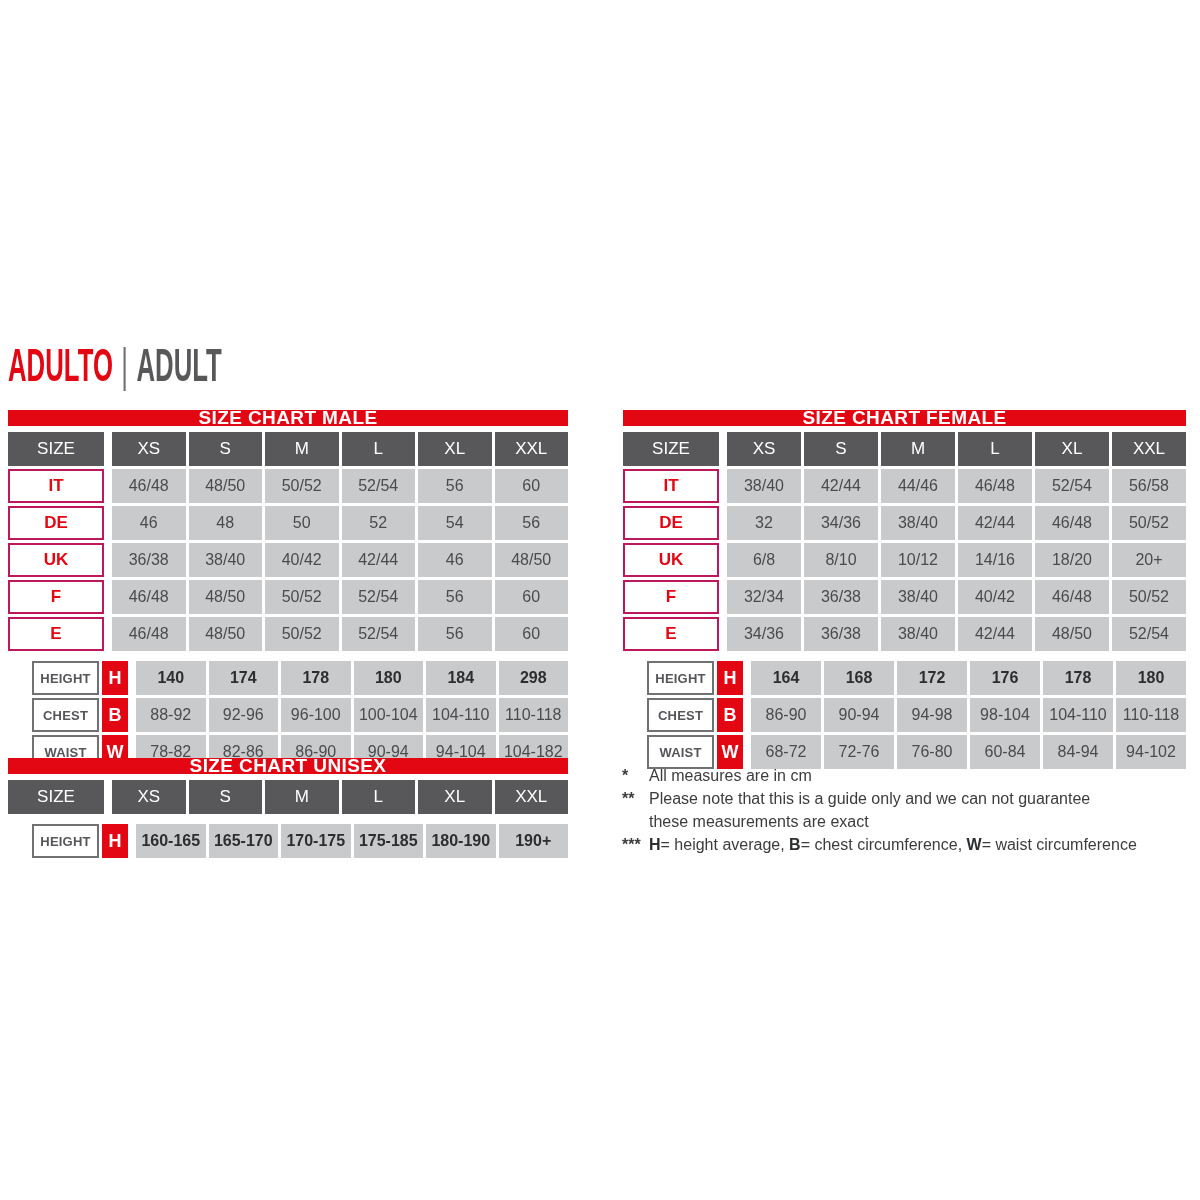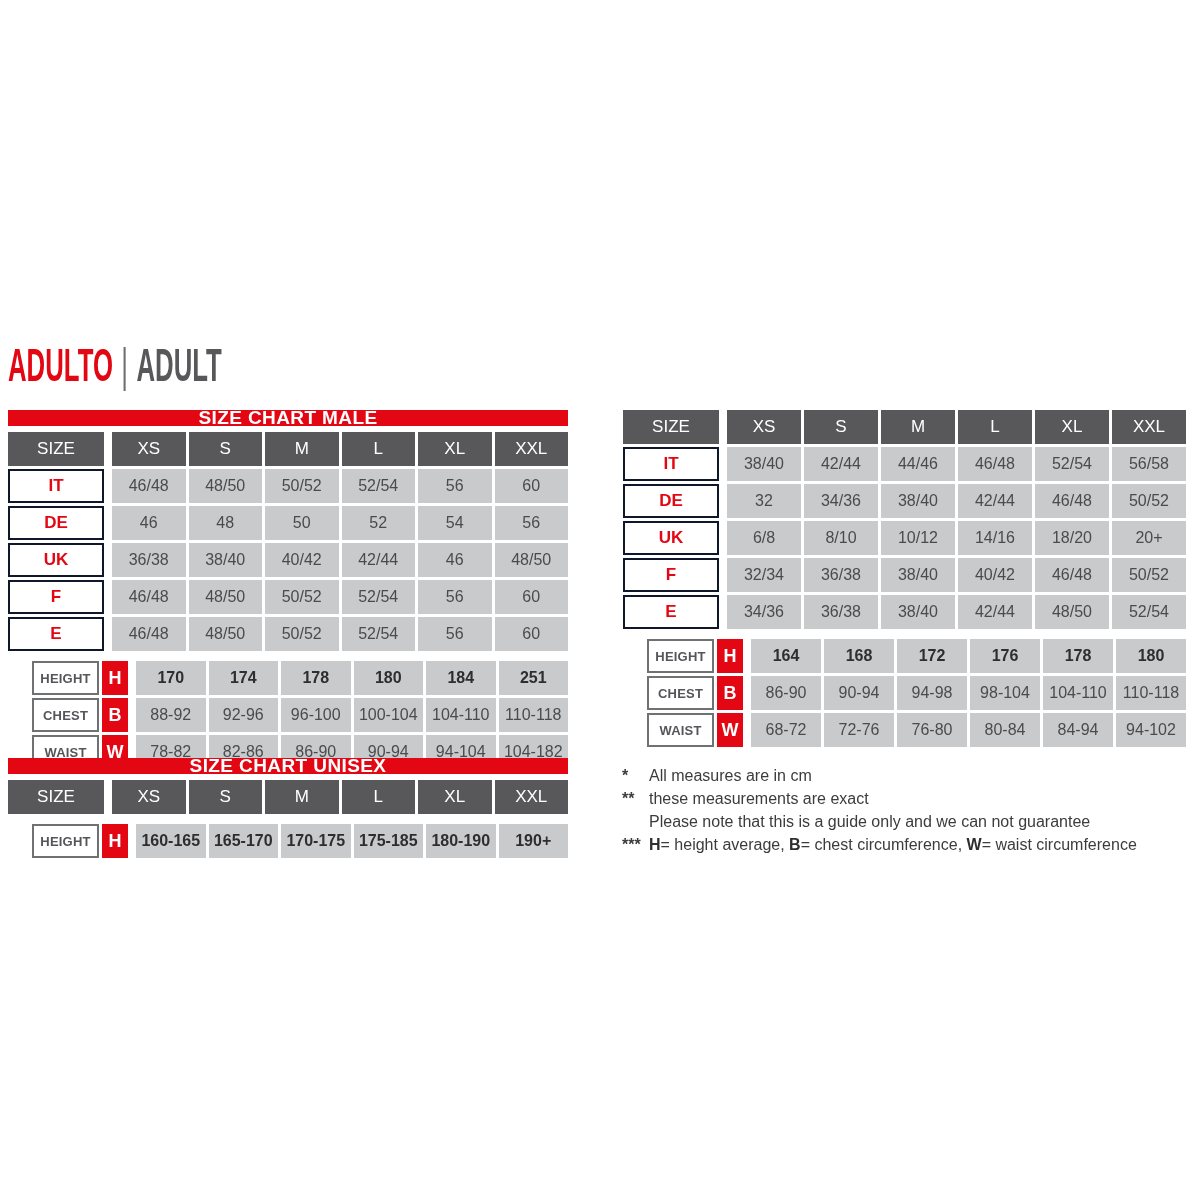--- a/index.html
+++ b/index.html
@@ -21,21 +21,21 @@
 
   .banner{height:16px;background:#E30613;color:#fff;font-weight:bold;font-size:19px;
           letter-spacing:.4px;display:flex;align-items:center;justify-content:center;
           margin-bottom:6px;}
   .row{display:flex;height:34px;margin-top:3px;}
   .row.hdr{margin-top:0;}
   .row.measure.first{margin-top:10px;}
   .lbl{width:96px;flex:none;margin-right:5px;display:flex;align-items:center;justify-content:center;box-sizing:border-box;}
   .cell{flex:1;margin-left:3px;display:flex;align-items:center;justify-content:center;box-sizing:border-box;}
   .hcell{background:#58585A;color:#ffffff;font-size:17px;}
-  .box{background:#ffffff;border:2px solid #0f172a;}
+  .box{background:#ffffff;border:2px solid #be185d;}
   .red-text{color:#E30613;font-weight:bold;font-size:17px;}
   .val{background:#C9CACB;color:#4A4B4D;font-size:16px;}
   .val.bold{font-weight:bold;color:#2D2E30;}
   .lblwrap{width:96px;flex:none;margin-right:5px;display:flex;padding-left:24px;}
   .mlabel{flex:1;margin-right:3px;font-size:13px;color:#55565A;font-weight:bold;
           letter-spacing:.2px;display:flex;align-items:center;justify-content:center;
           background:#fff;border:2px solid #707173;box-sizing:border-box;}
   .sq{width:26px;flex:none;background:#E30613;color:#fff;font-weight:bold;font-size:18px;
       display:flex;align-items:center;justify-content:center;}
 
@@ -108,26 +108,26 @@
       <div class="cell val">50/52</div>
       <div class="cell val">52/54</div>
       <div class="cell val">56</div>
       <div class="cell val">60</div>
     </div>
     <div class="row measure first">
       <div class="lblwrap">
         <div class="mlabel">HEIGHT</div>
         <div class="sq">H</div>
       </div>
-      <div class="cell val bold">170</div>
+      <div class="cell val bold">140</div>
       <div class="cell val bold">174</div>
       <div class="cell val bold">178</div>
       <div class="cell val bold">180</div>
       <div class="cell val bold">184</div>
-      <div class="cell val bold">251</div>
+      <div class="cell val bold">298</div>
     </div>
     <div class="row measure">
       <div class="lblwrap">
         <div class="mlabel">CHEST</div>
         <div class="sq">B</div>
       </div>
       <div class="cell val">88-92</div>
       <div class="cell val">92-96</div>
       <div class="cell val">96-100</div>
       <div class="cell val">100-104</div>
@@ -141,20 +141,21 @@
       </div>
       <div class="cell val">78-82</div>
       <div class="cell val">82-86</div>
       <div class="cell val">86-90</div>
       <div class="cell val">90-94</div>
       <div class="cell val">94-104</div>
       <div class="cell val">104-182</div>
     </div>
   </div>
 <div class="tbl" id="table-female">
+    <div class="banner">SIZE CHART FEMALE</div>
     <div class="row hdr">
       <div class="lbl hcell">SIZE</div>
       <div class="cell hcell">XS</div>
       <div class="cell hcell">S</div>
       <div class="cell hcell">M</div>
       <div class="cell hcell">L</div>
       <div class="cell hcell">XL</div>
       <div class="cell hcell">XXL</div>
     </div>
     <div class="row">
@@ -227,21 +228,21 @@
       <div class="cell val">110-118</div>
     </div>
     <div class="row measure">
       <div class="lblwrap">
         <div class="mlabel">WAIST</div>
         <div class="sq">W</div>
       </div>
       <div class="cell val">68-72</div>
       <div class="cell val">72-76</div>
       <div class="cell val">76-80</div>
-      <div class="cell val">80-84</div>
+      <div class="cell val">60-84</div>
       <div class="cell val">84-94</div>
       <div class="cell val">94-102</div>
     </div>
   </div>
 <div class="tbl" id="table-unisex">
     <div class="banner">SIZE CHART UNISEX</div>
     <div class="row hdr">
       <div class="lbl hcell">SIZE</div>
       <div class="cell hcell">XS</div>
       <div class="cell hcell">S</div>
@@ -267,21 +268,21 @@
 <div class="notes">
   <div class="note">
     <span class="sym">*</span>
     <span class="ntext">
         <span class="nline">All measures are in cm</span>
       </span>
   </div>
   <div class="note">
     <span class="sym">**</span>
     <span class="ntext">
+      <span class="nline">Please note that this is a guide only and we can not guarantee</span>
       <span class="nline">these measurements are exact</span>
-      <span class="nline">Please note that this is a guide only and we can not guarantee</span>
     </span>
   </div>
   <div class="note">
     <span class="sym">***</span>
     <span class="ntext"><b>H</b><span>= height average, </span><b>B</b><span>= chest circumference, </span><b>W</b><span>= waist circumference</span></span>
   </div>
 </div>
 
 </body></html>

